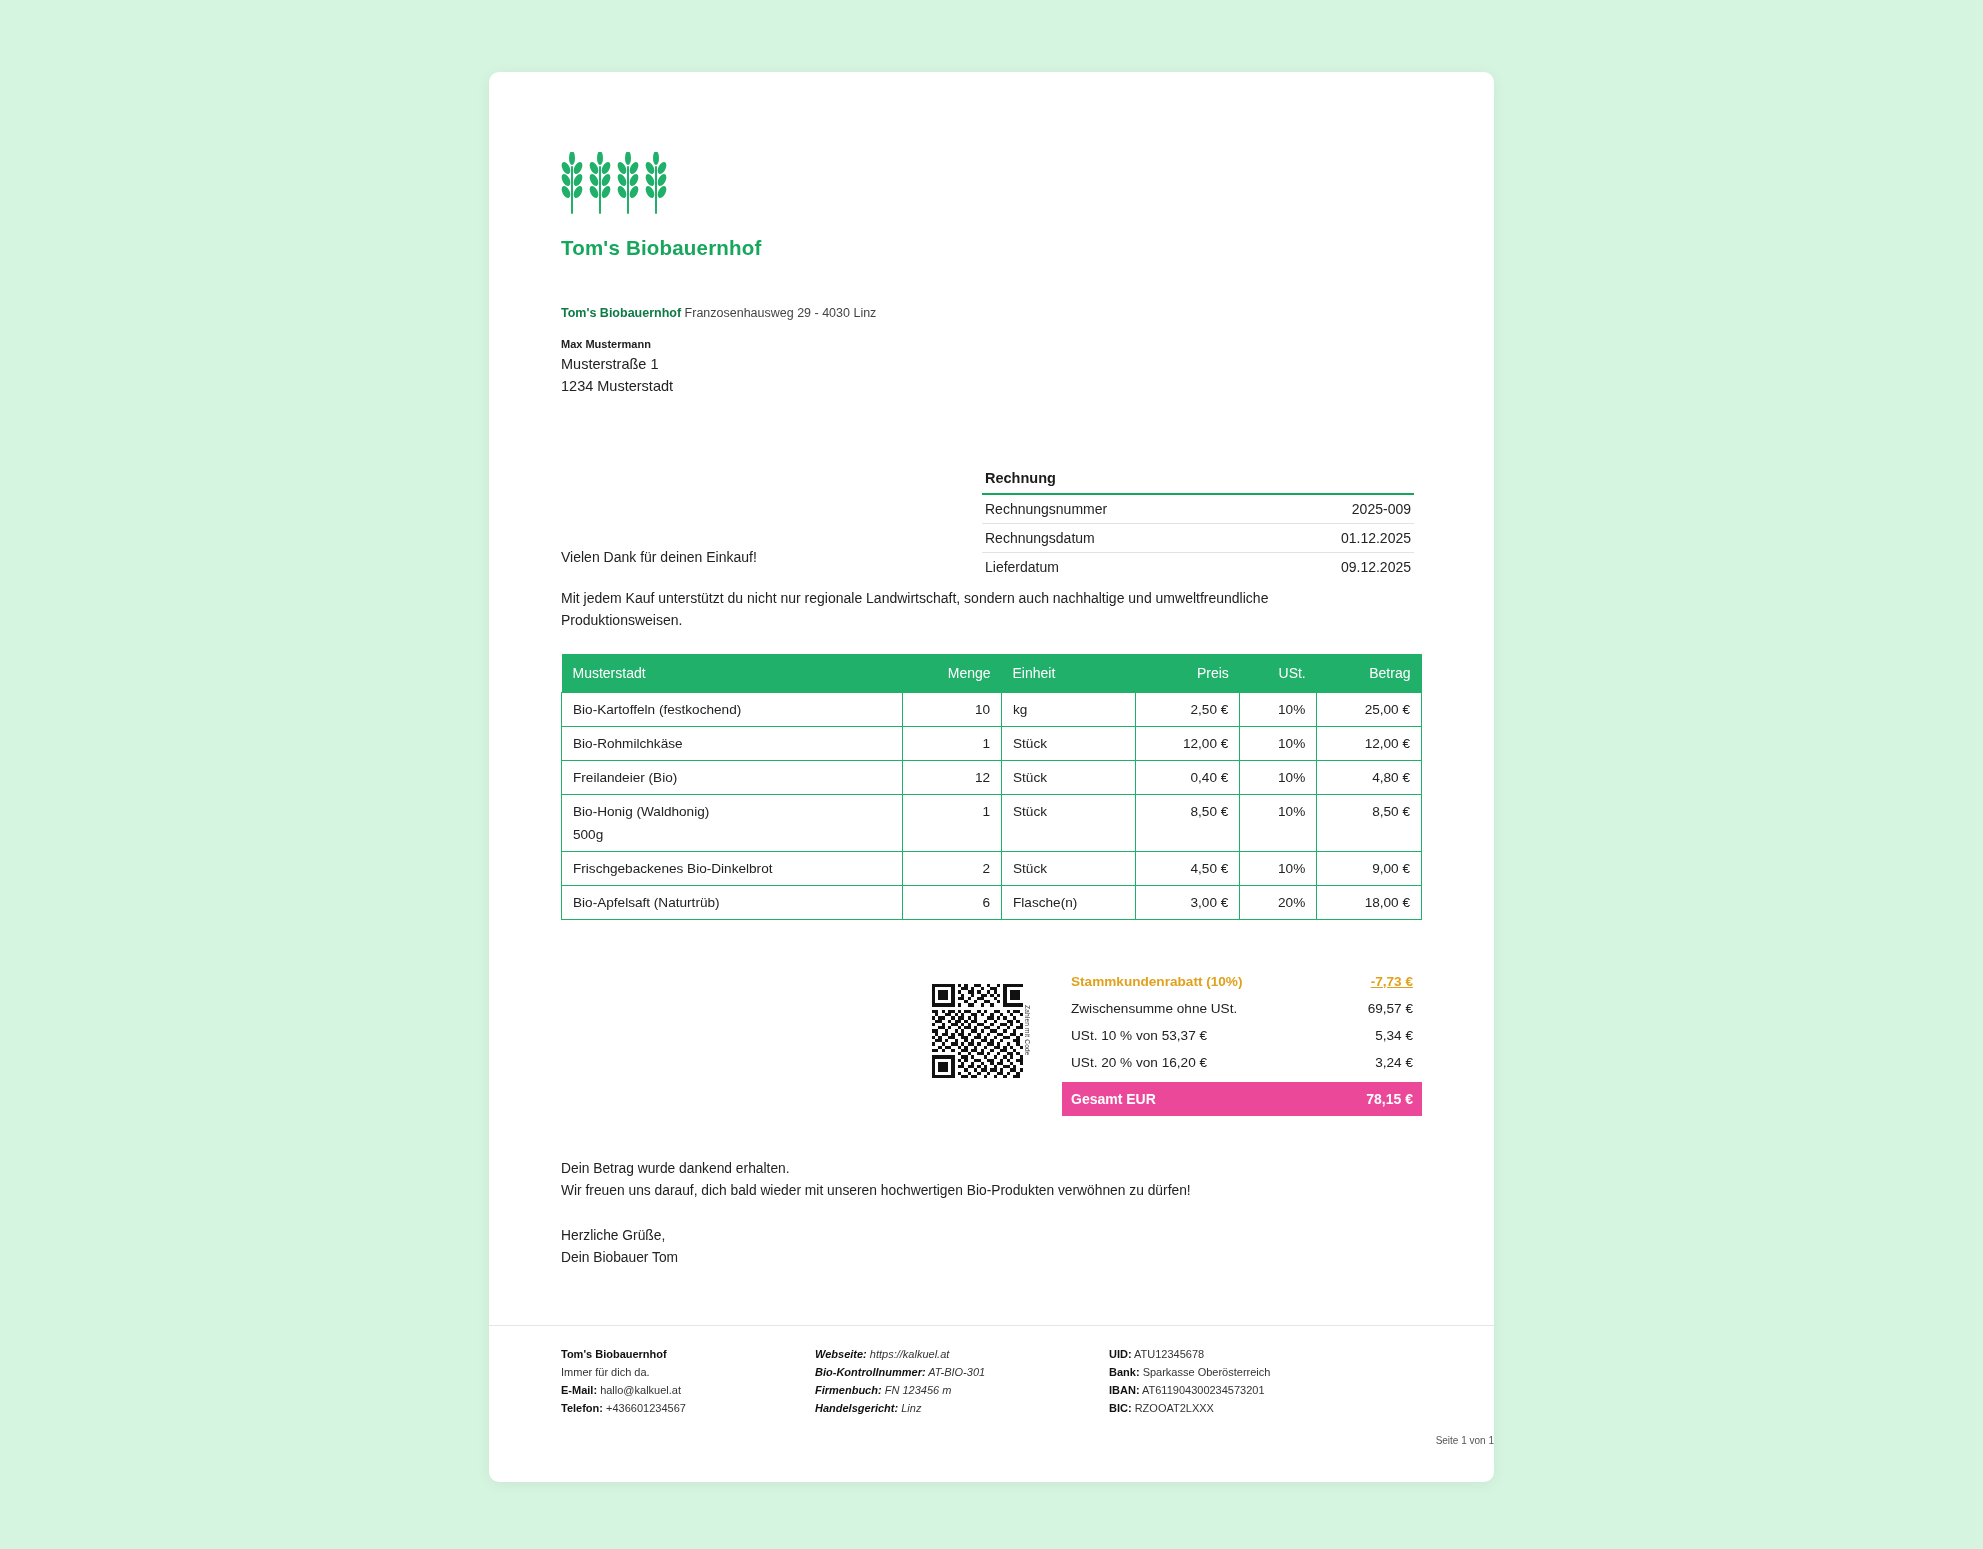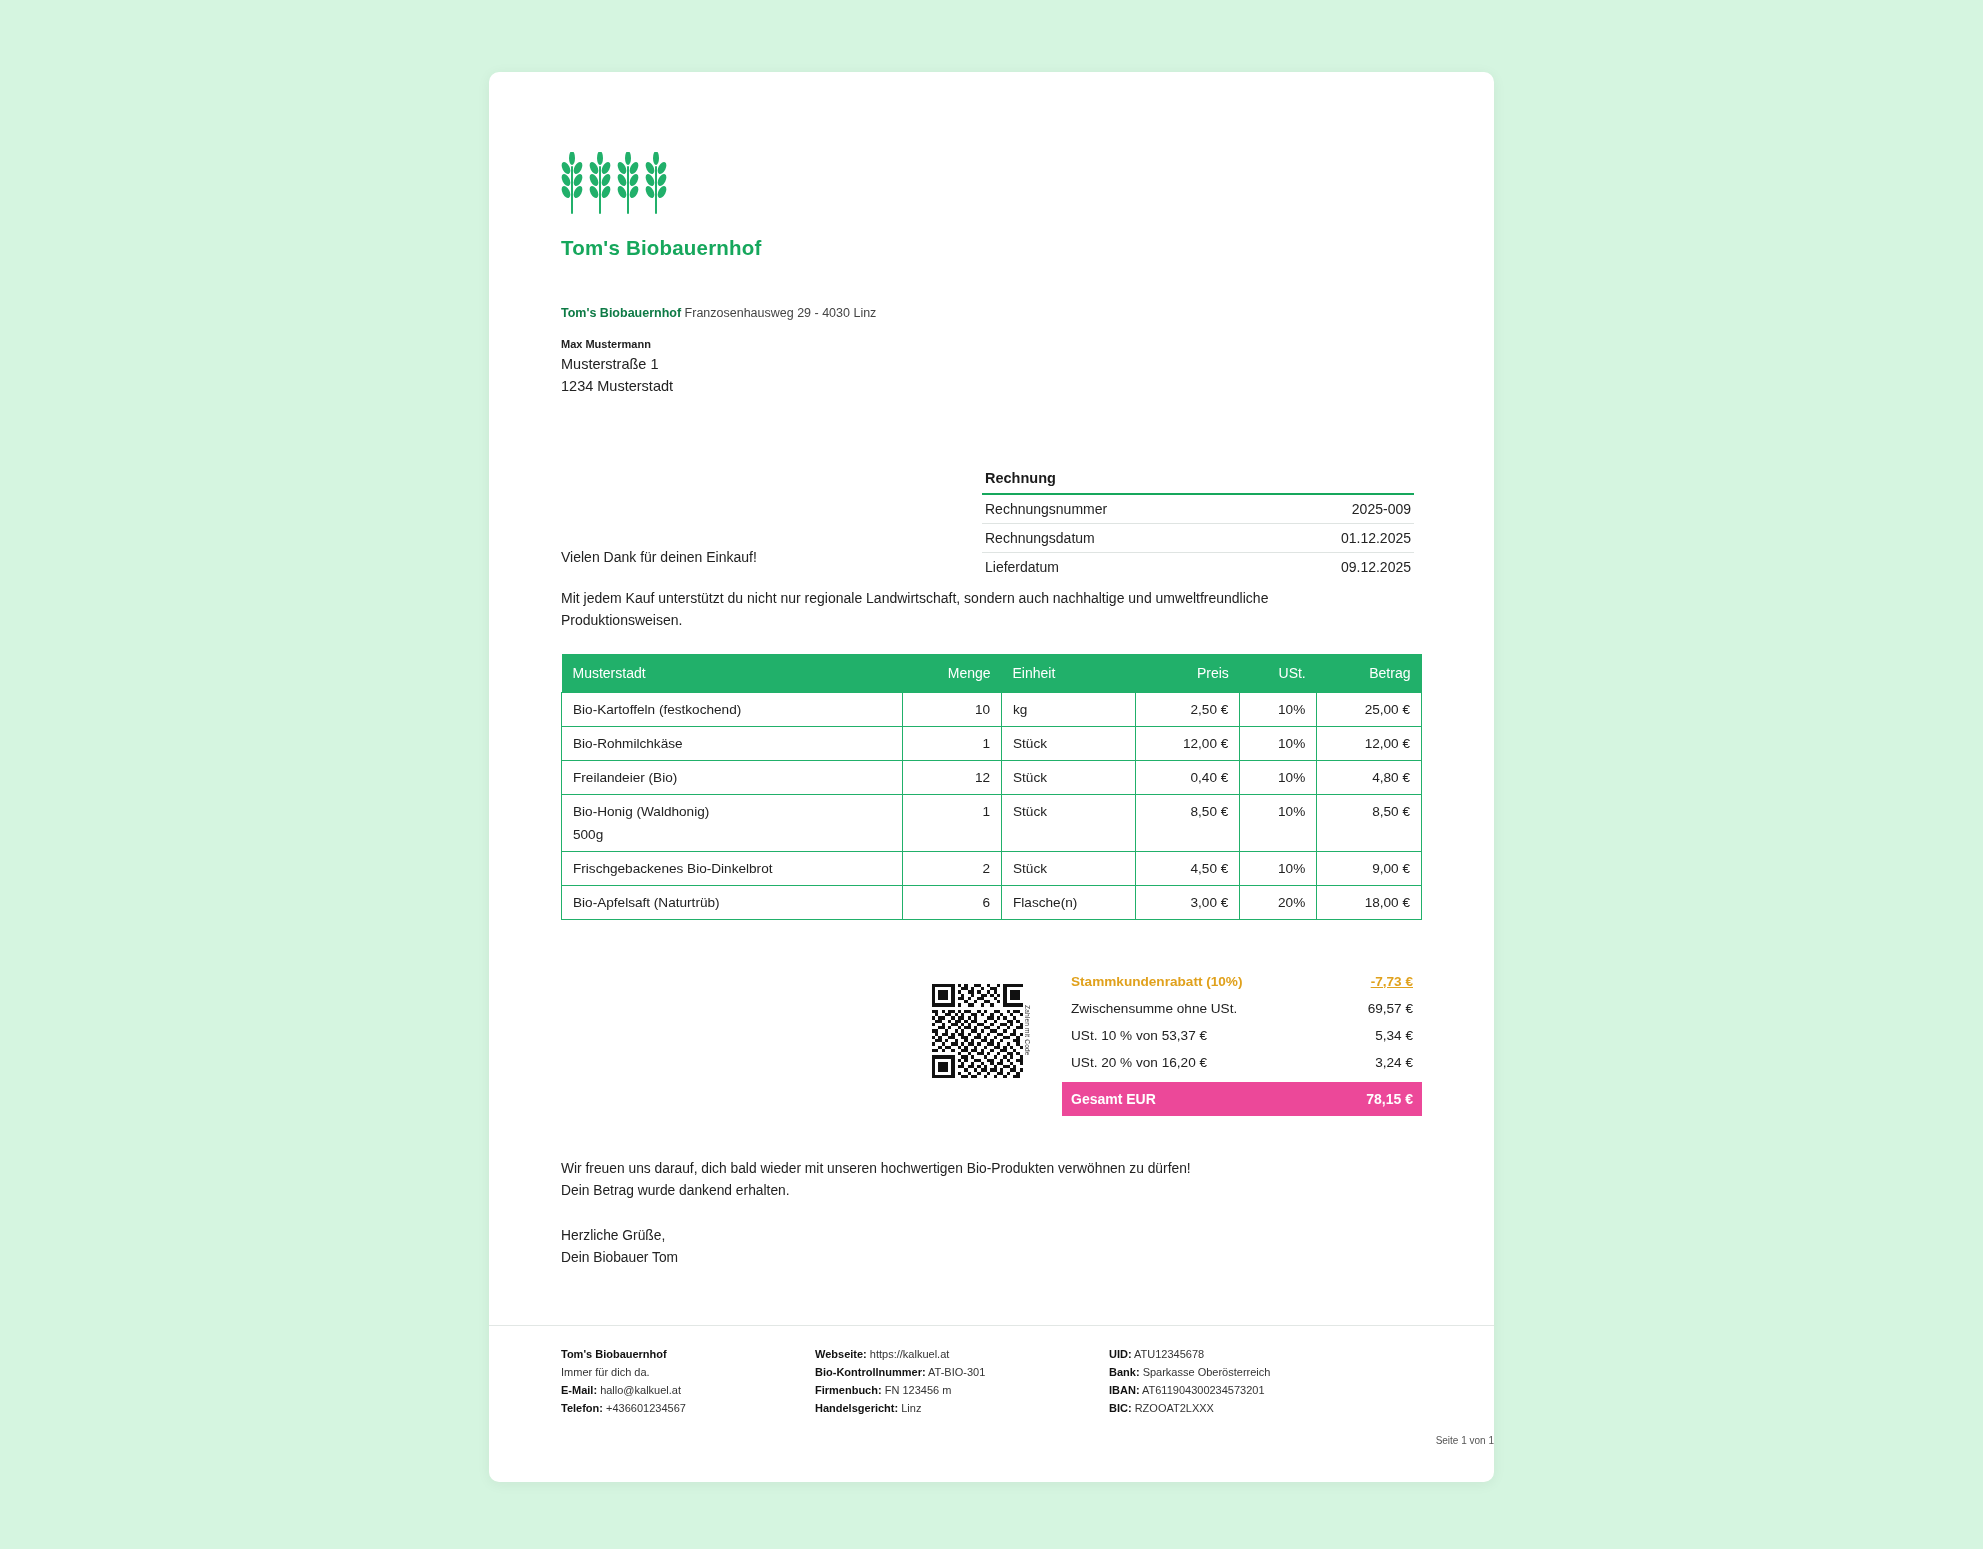--- a/index.html
+++ b/index.html
@@ -166,21 +166,21 @@
     margin-top: 56px;
     border-top: 1px solid #e2e7e5;
     padding: 20px 72px 18px 72px;
     display: flex;
     gap: 44px;
     font-size: 11px;
     color: #333;
   }
   .footer .col { line-height: 1.62; }
   .footer .col.c1 { width: 210px; }
-  .footer .col.c2 { width: 250px; }
+  .footer .col.c2 { width: 250px; font-style: italic; }
   .footer .col.c3 { width: 250px; }
   .footer b { color: #111; }
   .pagenum {
     text-align: right;
     font-size: 10px;
     color: #555;
     padding-bottom: 16px;
   }
 </style>
 </head>
@@ -600,22 +600,22 @@
             <span>3,24 €</span>
           </div>
           <div class="t-row grand">
             <span>Gesamt EUR</span>
             <span>78,15 €</span>
           </div>
         </div>
       </div>
 
       <div class="closing">
+        <div>Dein Betrag wurde dankend erhalten.</div>
         <div>Wir freuen uns darauf, dich bald wieder mit unseren hochwertigen Bio-Produkten verwöhnen zu dürfen!</div>
-        <div>Dein Betrag wurde dankend erhalten.</div>
         <div class="gap"></div>
         <div>Herzliche Grüße,</div>
         <div>Dein Biobauer Tom</div>
       </div>
     </div>
 
     <div class="footer">
       <div class="col c1">
         <div><b>Tom's Biobauernhof</b></div>
         <div>Immer für dich da.</div>

